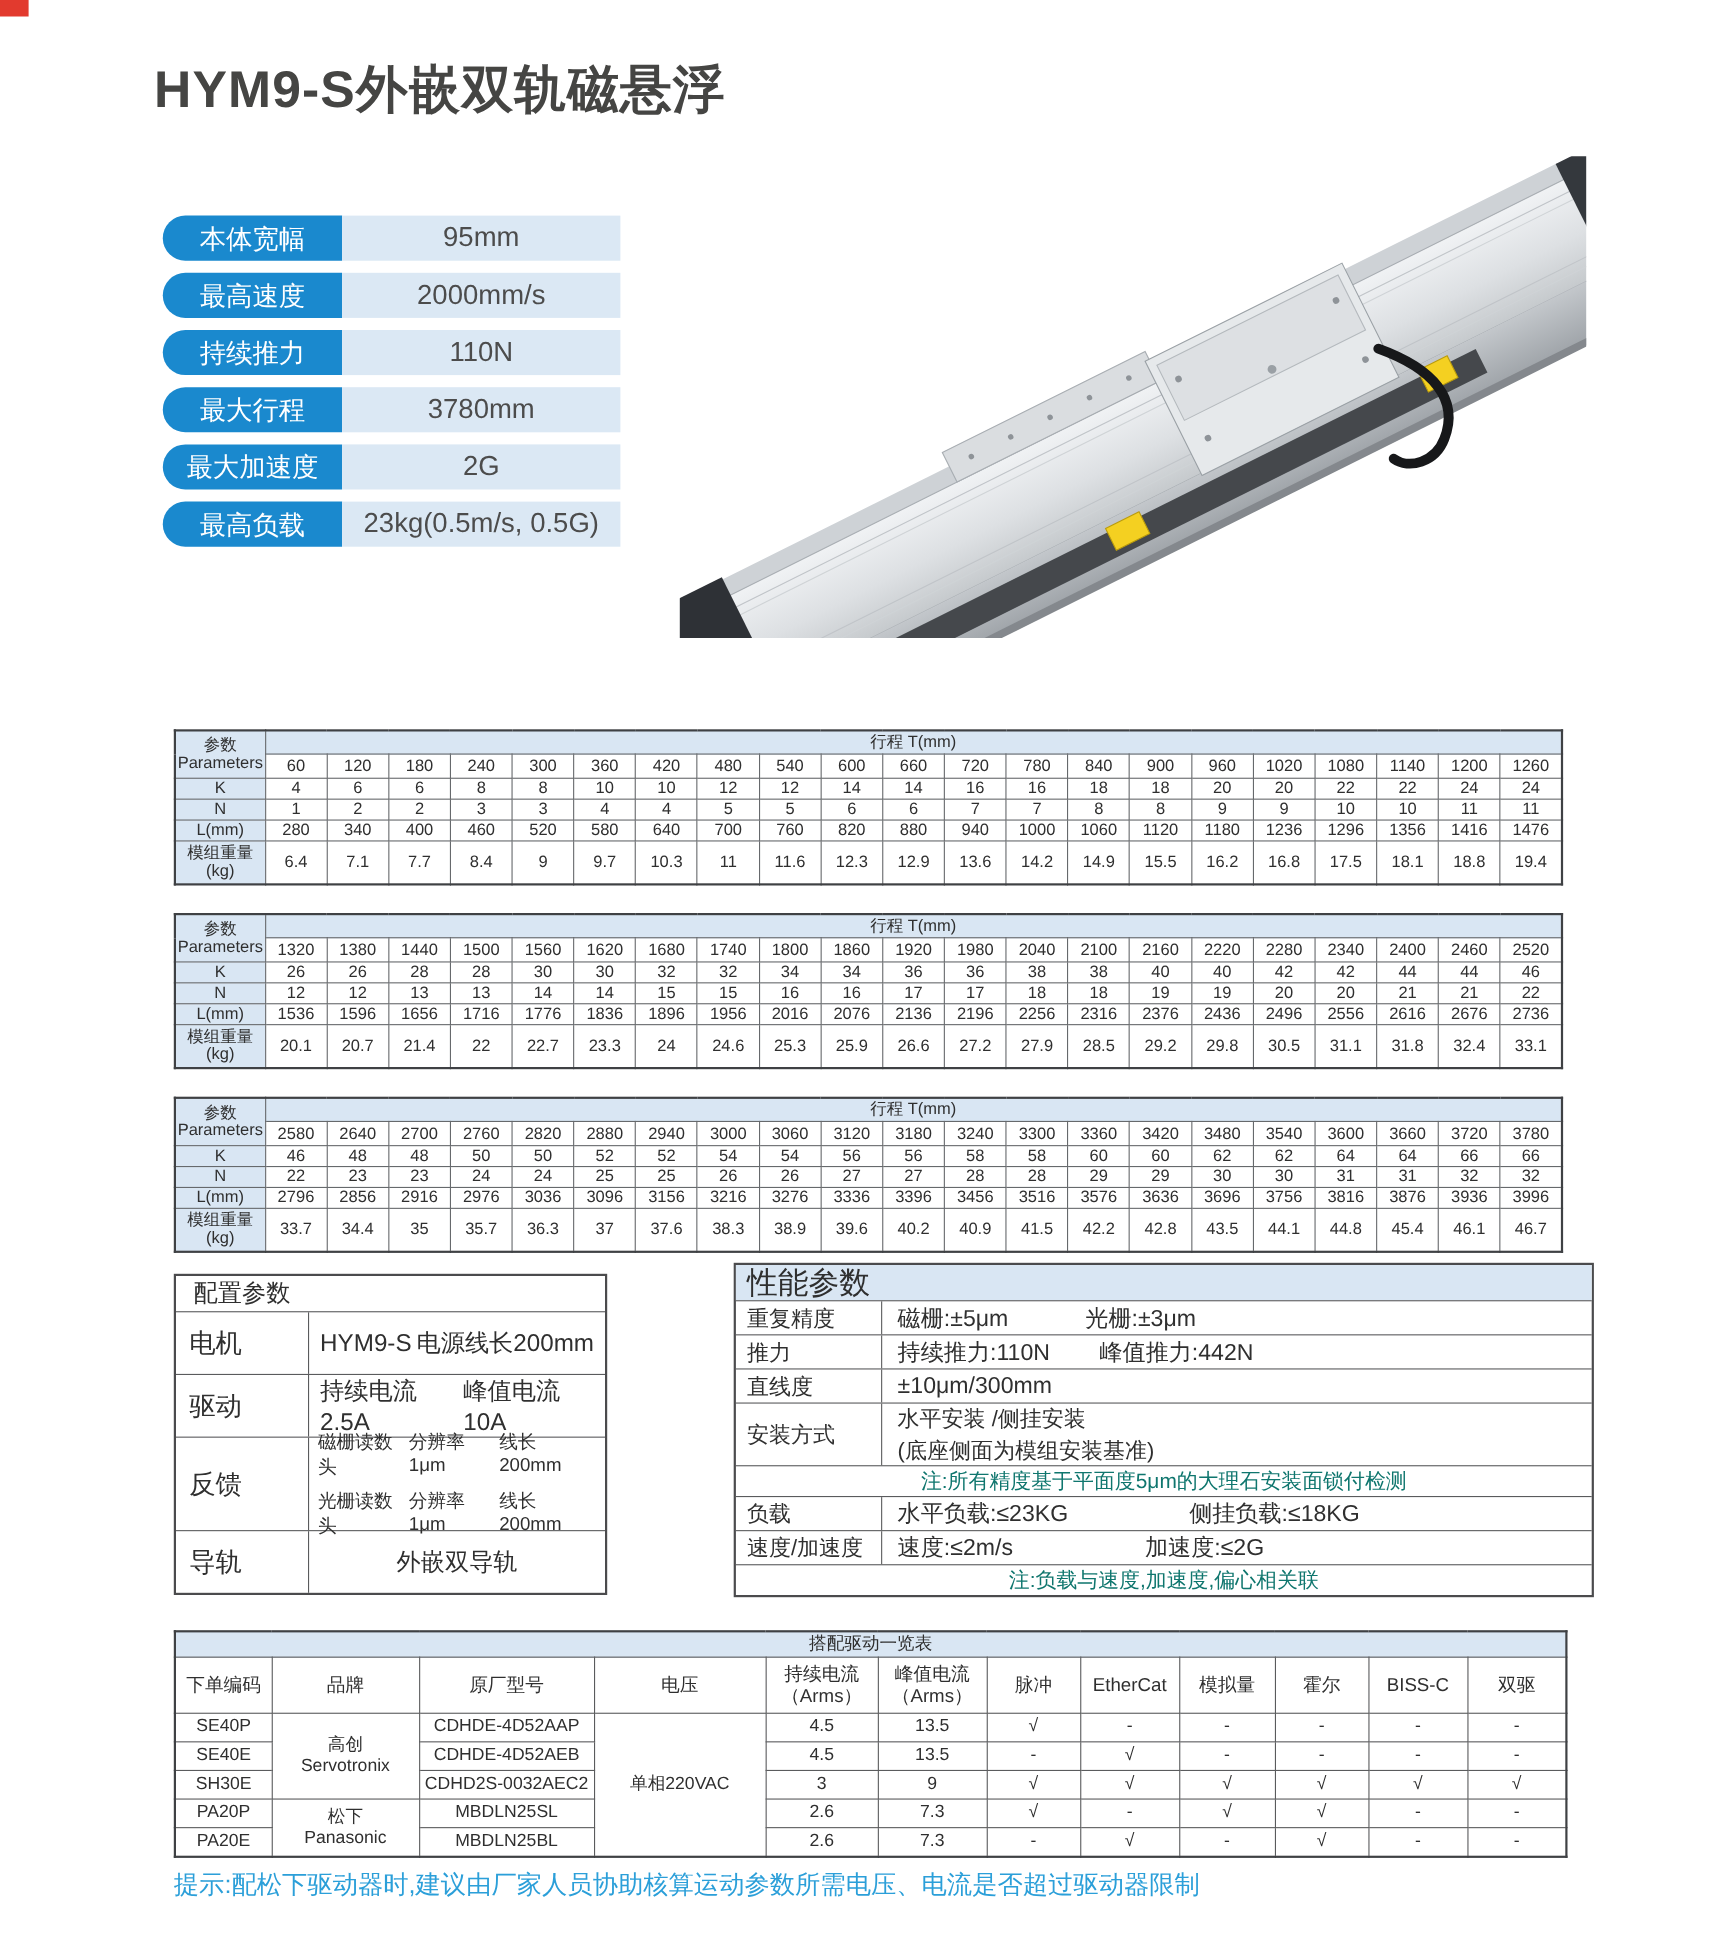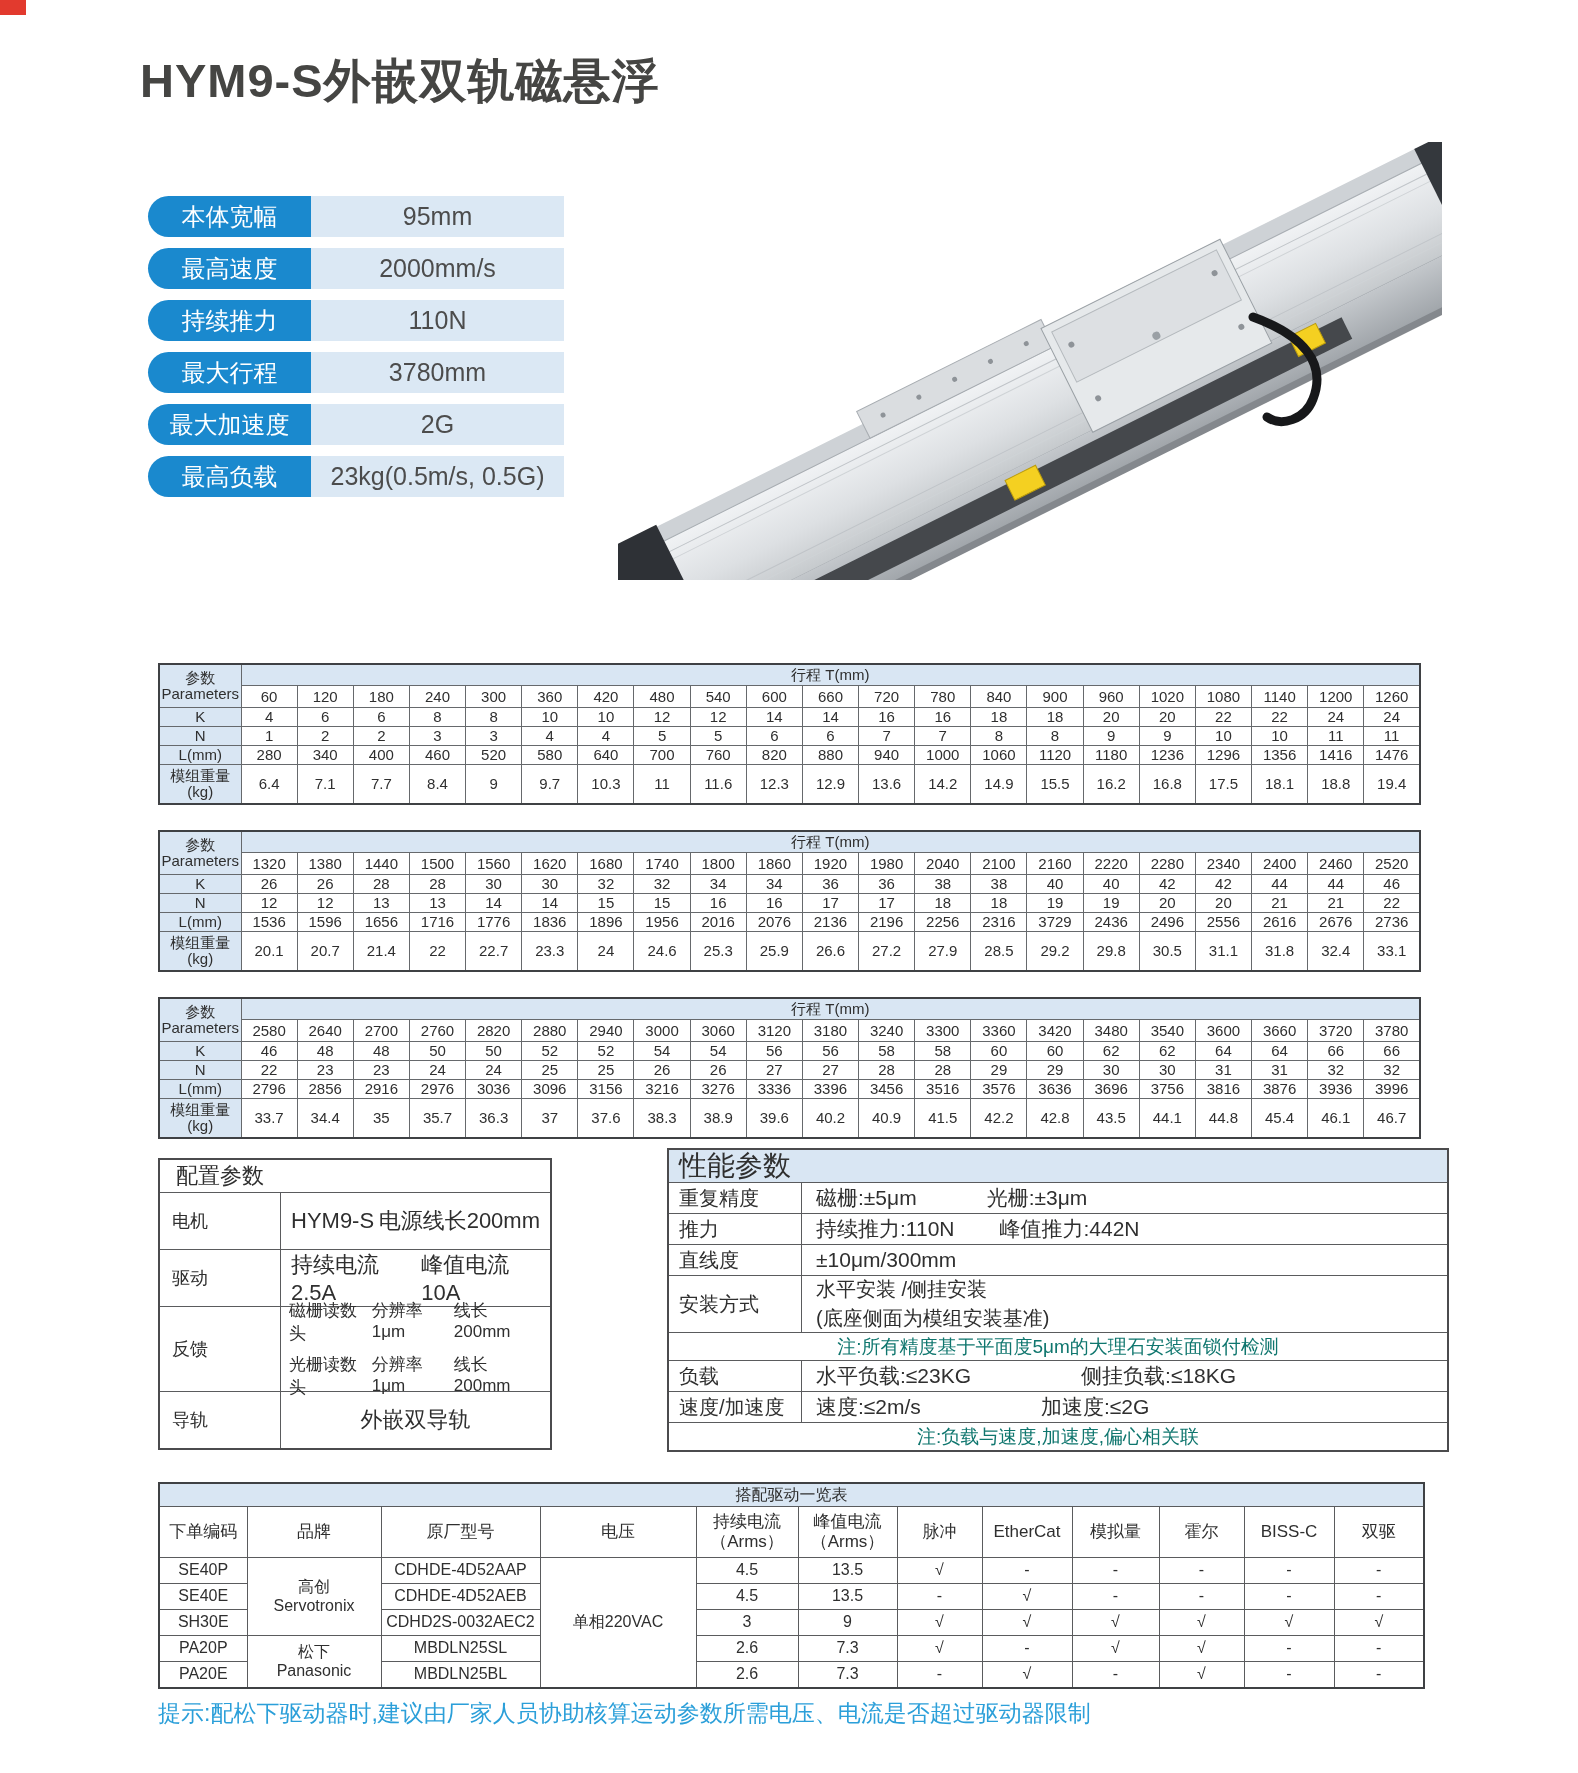--- a/index.html
+++ b/index.html
@@ -30,21 +30,21 @@
   tr.cols td{height:21px;}
   tr.data td{height:18px;}
   tr.tall td{height:38px;}
   td.row-label{background:#d9e6f3;font-size:14px;}
   td.blue{color:#2aa7e0;}
 
   
   .cfg{position:absolute;left:158px;top:1158px;width:390px;border:2px solid #4b4b4d;}
   .cfg-title{height:32px;display:flex;align-items:center;padding-left:16px;font-size:22px;color:#2f2f2f;}
   .cfg-row{display:flex;border-top:1px solid #5a5b5d;}
-  .cfg-label{width:108px;border-right:1px solid #5a5b5d;display:flex;align-items:center;padding-left:12px;font-size:18px;color:#2f2f2f;}
+  .cfg-label{width:108px;border-right:1px solid #5a5b5d;display:flex;align-items:center;padding-left:12px;font-size:24px;color:#2f2f2f;}
   .cfg-val{flex:1;display:flex;align-items:center;justify-content:space-between;padding:0 10px;font-size:22px;color:#2f2f2f;}
   .cfg-val.center{justify-content:center;}
   .fb-lines{flex:1;display:flex;flex-direction:column;justify-content:center;gap:8px;padding:0 8px;}
   .fb-line{display:flex;justify-content:center;font-size:17px;color:#2f2f2f;}
 
   
   .perf{position:absolute;left:667px;top:1148px;width:778px;border:2px solid #4b4b4d;}
   .perf-title{height:32px;background:#d9e6f3;display:flex;align-items:center;padding-left:10px;font-size:28px;color:#2f2f2f;}
   .perf-row{display:flex;border-top:1px solid #5a5b5d;}
   .perf-label{width:122px;border-right:1px solid #5a5b5d;display:flex;align-items:center;padding-left:10px;font-size:20px;color:#2f2f2f;}
@@ -419,21 +419,21 @@
             <td class="blue">1776</td>
             <td class="blue">1836</td>
             <td class="blue">1896</td>
             <td class="blue">1956</td>
             <td class="blue">2016</td>
             <td class="blue">2076</td>
             <td class="blue">2136</td>
             <td class="blue">2196</td>
             <td class="blue">2256</td>
             <td class="blue">2316</td>
-            <td class="blue">3729</td>
+            <td class="blue">2376</td>
             <td class="blue">2436</td>
             <td class="blue">2496</td>
             <td class="blue">2556</td>
             <td class="blue">2616</td>
             <td class="blue">2676</td>
             <td class="blue">2736</td>
           </tr>
           <tr class="data tall">
             <td class="row-label">
               <div>模组重量</div>

